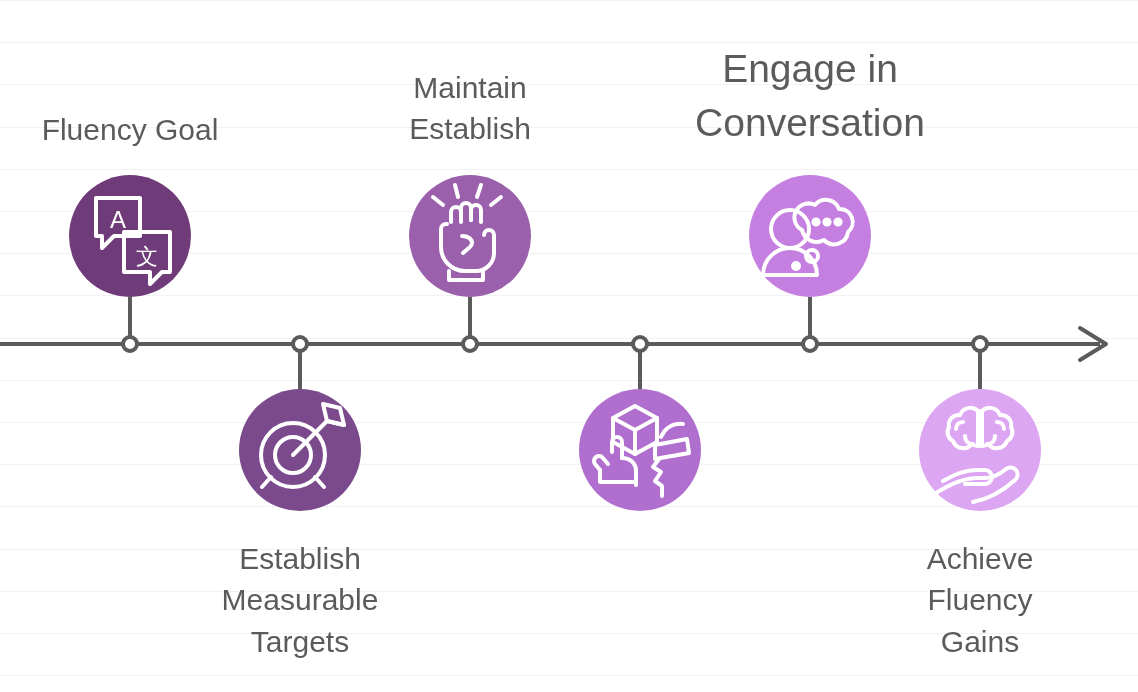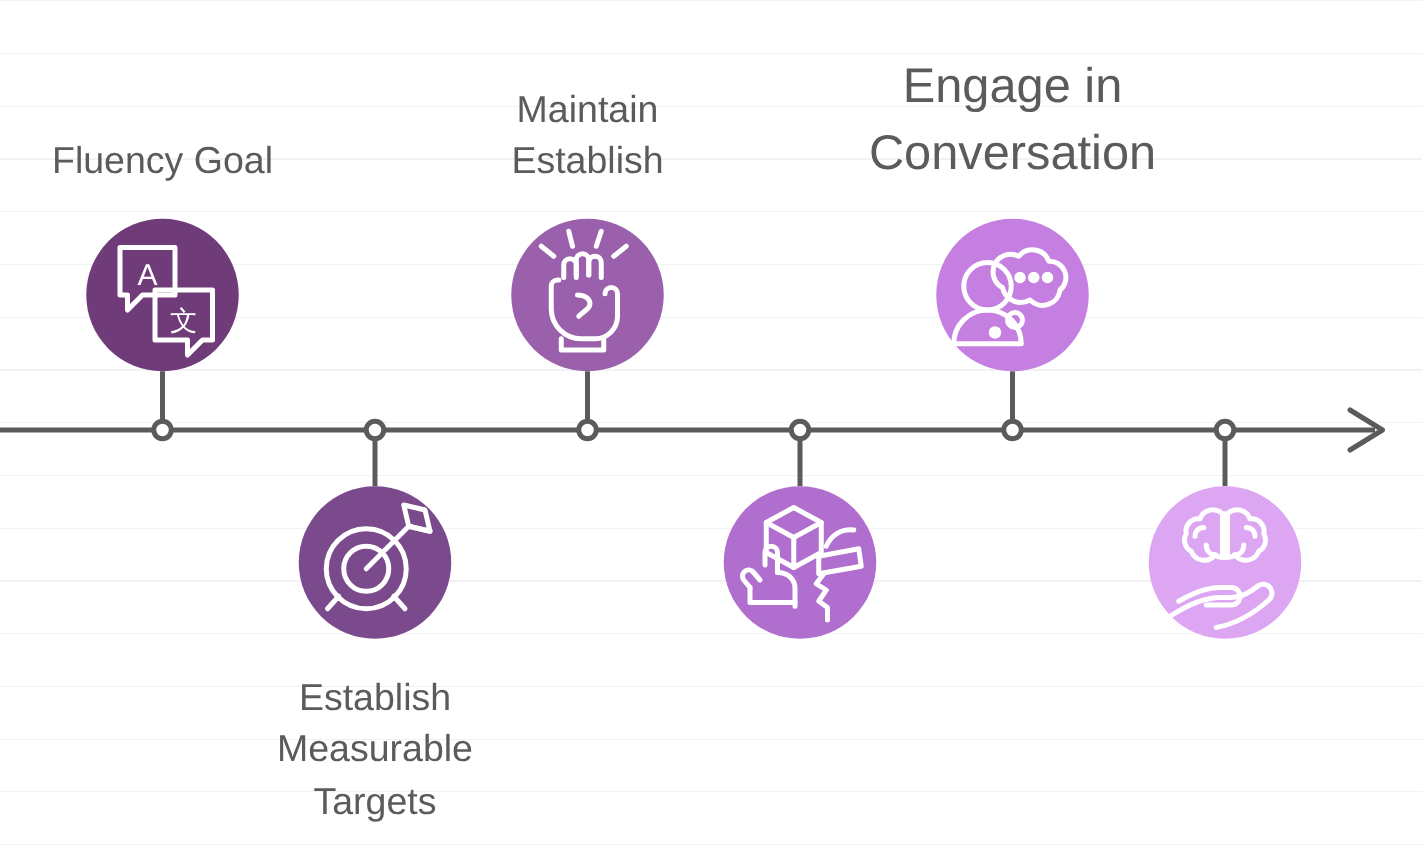--- a/index.html
+++ b/index.html
@@ -174,14 +174,16 @@
 Measurable
 Targets</div>
 
   <div class="node-label label-above" style="left: 470px; top: 150px; color: rgb(91, 91, 91); font-size: 30px;">Maintain
 Establish</div>
 
 
   <div class="node-label label-above" style="left: 810px; top: 150px; color: rgb(91, 91, 91); font-size: 39px;">Engage in
 Conversation</div>
 
+  <div class="node-label label-below" style="left: 980px; top: 538px; color: rgb(91, 91, 91); font-size: 30px;">Achieve
+Fluency Gains</div>
 
 </div>
 
 </body></html>

